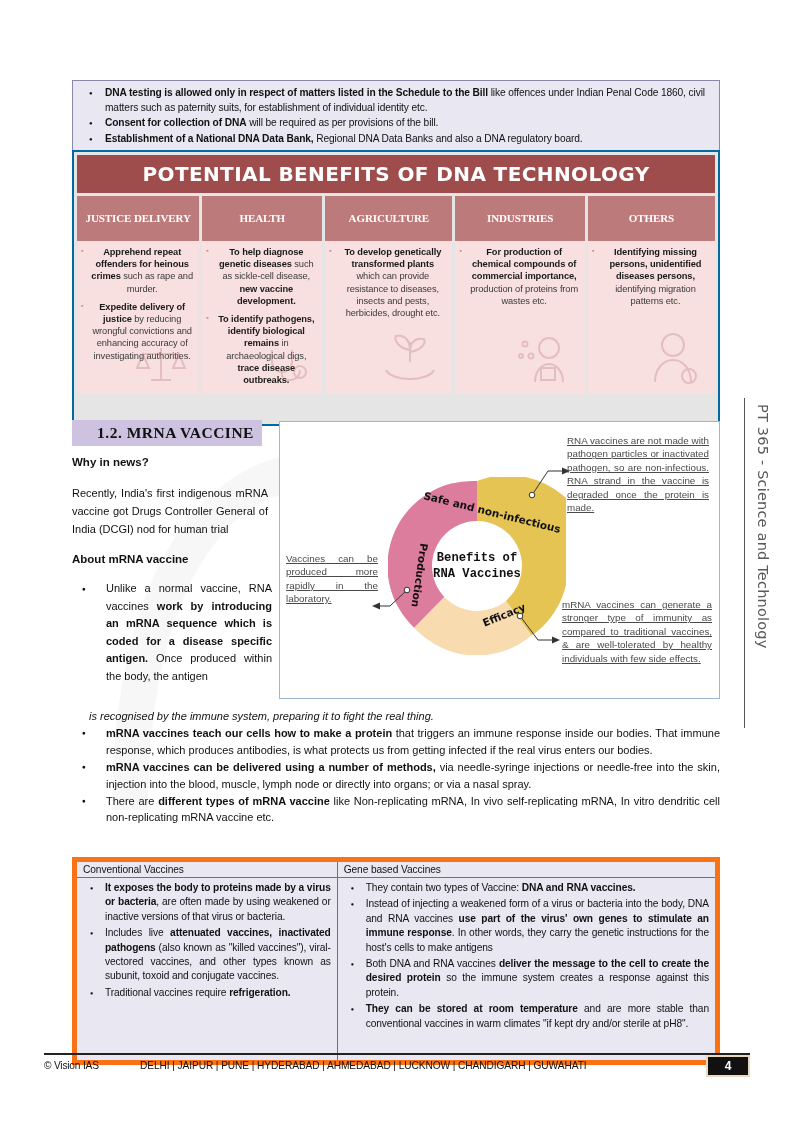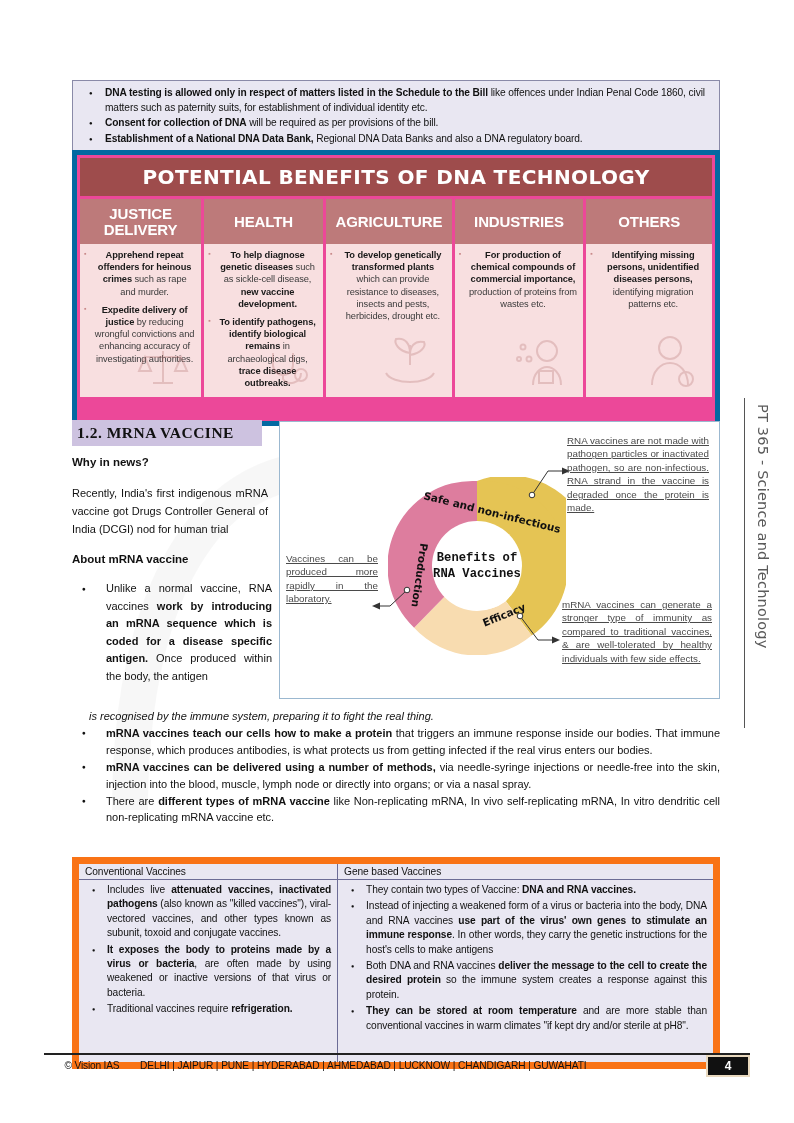--- a/index.html
+++ b/index.html
@@ -57,45 +57,45 @@
   }
   .note-box li::before {
     content: "\25CF"; position: absolute; left: 8px; top: -1px;
     font-size: 6px; line-height: 16px; color: #111;
   }
   b, strong { font-weight: bold; }
 
   
   .dna-info {
     position: absolute; left: 72px; top: 150px; width: 648px; height: 276px;
-    border: 5px solid #0369a1;
-    background: #ec4899;
+    border: 2px solid #0369a1;
+    background: #e5e5e5;
   }
   .dna-title {
     height: 38px; background: #9e4c4c; color: #fff;
     display: flex; align-items: center; justify-content: center;
     font-size: 20px; font-weight: bold; letter-spacing: 0.4px;
     font-family: "DejaVu Sans", sans-serif;
     margin: 3px 3px 0 3px;
   }
   .dna-cols {
     display: flex; gap: 3px; padding: 3px; height: 204px;
   }
   .dna-col { flex: 1; display: flex; flex-direction: column; }
   .dna-col.c1 { flex: 1.02; }
   .dna-col.c2 { flex: 1.0; }
   .dna-col.c3 { flex: 1.06; }
   .dna-col.c4 { flex: 1.08; }
   .dna-col.c5 { flex: 1.06; }
   .dna-col-head {
     background: #bd7a7a; color: #fff;
     height: 45px; display: flex; align-items: center; justify-content: center;
-    text-align: center; font-weight: bold; font-size: 15px;
+    text-align: center; font-weight: bold; font-size: 11px;
     line-height: 15.5px; letter-spacing: -0.1px;
-    font-family: Liberation Sans, sans-serif;
+    font-family: Liberation Serif, serif;
   }
   .dna-col-body {
     background: #f8dfe0; flex: 1; padding: 5px 6px 4px 4px;
     position: relative; overflow: hidden;
   }
   .dna-col-body ul { list-style: none; text-align: center; }
   .dna-col-body li {
     position: relative; padding-left: 10px; margin-bottom: 6px;
     font-size: 9.3px; line-height: 12.2px; color: #3a3a3a;
     letter-spacing: -0.1px;
@@ -108,21 +108,21 @@
   .wm {
     position: absolute; bottom: 4px; right: 12px;
     opacity: .28; pointer-events: none;
   }
 
   
   .sec-head {
     position: absolute; left: 72px; top: 420px; width: 190px; height: 26px;
     background: #cdc2e0;
     display: flex; align-items: center;
-    padding-left: 5px;
+    padding-left: 25px;
     font-family: "Liberation Serif", serif;
     font-size: 15.5px; font-weight: bold; color: #111;
     letter-spacing: 0.5px;
   }
   
   .why-head {
     position: absolute; left: 72px; top: 456px;
     font-size: 11.5px; font-weight: bold; color: #111;
   }
   .why-para {
@@ -183,21 +183,21 @@
     text-align: justify;
   }
   .mb::before {
     content: "\25CF"; position: absolute; left: 2px; top: 0px;
     font-size: 6.5px; line-height: 15px;
   }
 
   
   .cmp-table {
     position: absolute; left: 72px; top: 857px; width: 648px;
-    border: 7px solid #f97316; border-collapse: collapse;
+    border: 5px solid #f97316; border-collapse: collapse;
     background: #e9e7f2;
     display: flex;
   }
   .cmp-col { border-right: 1px solid #6c6c96; }
   .cmp-col:last-child { border-right: none; }
   .cmp-col.left { width: 264px; }
   .cmp-col.right { width: 382px; }
   .cmp-head {
     padding: 2px 5px 2px 6px;
     font-size: 10.2px; color: #111;
@@ -234,21 +234,21 @@
   }
 
   
   .footer-rule {
     position: absolute; left: 44px; top: 1053px; width: 706px; height: 2px;
     background: #222;
   }
   .footer {
     position: absolute; left: 44px; top: 1060px; width: 700px;
     display: flex; align-items: center;
-    font-size: 10.2px; color: #111; text-align: center;
+    font-size: 10.2px; color: #111;
   }
   .foot-copy { width: 96px; letter-spacing: -0.2px; }
   .foot-cities { letter-spacing: -0.1px; }
   .page-num {
     position: absolute; right: 44px; top: 1055px;
     width: 44px; height: 22px;
     background: #111; color: #fff;
     display: flex; align-items: center; justify-content: center;
     font-size: 12px; font-weight: bold;
     border: 2px solid #e9d9bf;
@@ -438,22 +438,22 @@
     <div class="mb"><b>mRNA vaccines teach our cells how to make a protein</b> that triggers an immune response inside our bodies. That immune response, which produces antibodies, is what protects us from getting infected if the real virus enters our bodies.</div>
     <div class="mb"><b>mRNA vaccines can be delivered using a number of methods,</b> via needle-syringe injections or needle-free into the skin, injection into the blood, muscle, lymph node or directly into organs; or via a nasal spray.</div>
     <div class="mb">There are <b>different types of mRNA vaccine</b> like Non-replicating mRNA, In vivo self-replicating mRNA, In vitro dendritic cell non-replicating mRNA vaccine etc.</div>
   </div>
 
   <div class="cmp-table">
     <div class="cmp-col left">
       <div class="cmp-head">Conventional Vaccines</div>
       <div class="cmp-body">
         <ul>
+          <li><b>It exposes the body to proteins made by a virus or bacteria</b>, are often made by using weakened or inactive versions of that virus or bacteria.</li>
           <li>Includes live <b>attenuated vaccines, inactivated pathogens</b> (also known as "killed vaccines"), viral-vectored vaccines, and other types known as subunit, toxoid and conjugate vaccines.</li>
-          <li><b>It exposes the body to proteins made by a virus or bacteria</b>, are often made by using weakened or inactive versions of that virus or bacteria.</li>
           <li>Traditional vaccines require <b>refrigeration.</b></li>
         </ul>
       </div>
     </div>
     <div class="cmp-col right">
       <div class="cmp-head">Gene based Vaccines</div>
       <div class="cmp-body">
         <ul>
           <li>They contain two types of Vaccine: <b>DNA and RNA vaccines.</b></li>
           <li>Instead of injecting a weakened form of a virus or bacteria into the body, DNA and RNA vaccines <b>use part of the virus' own genes to stimulate an immune response</b>. In other words, they carry the genetic instructions for the host's cells to make antigens</li>

